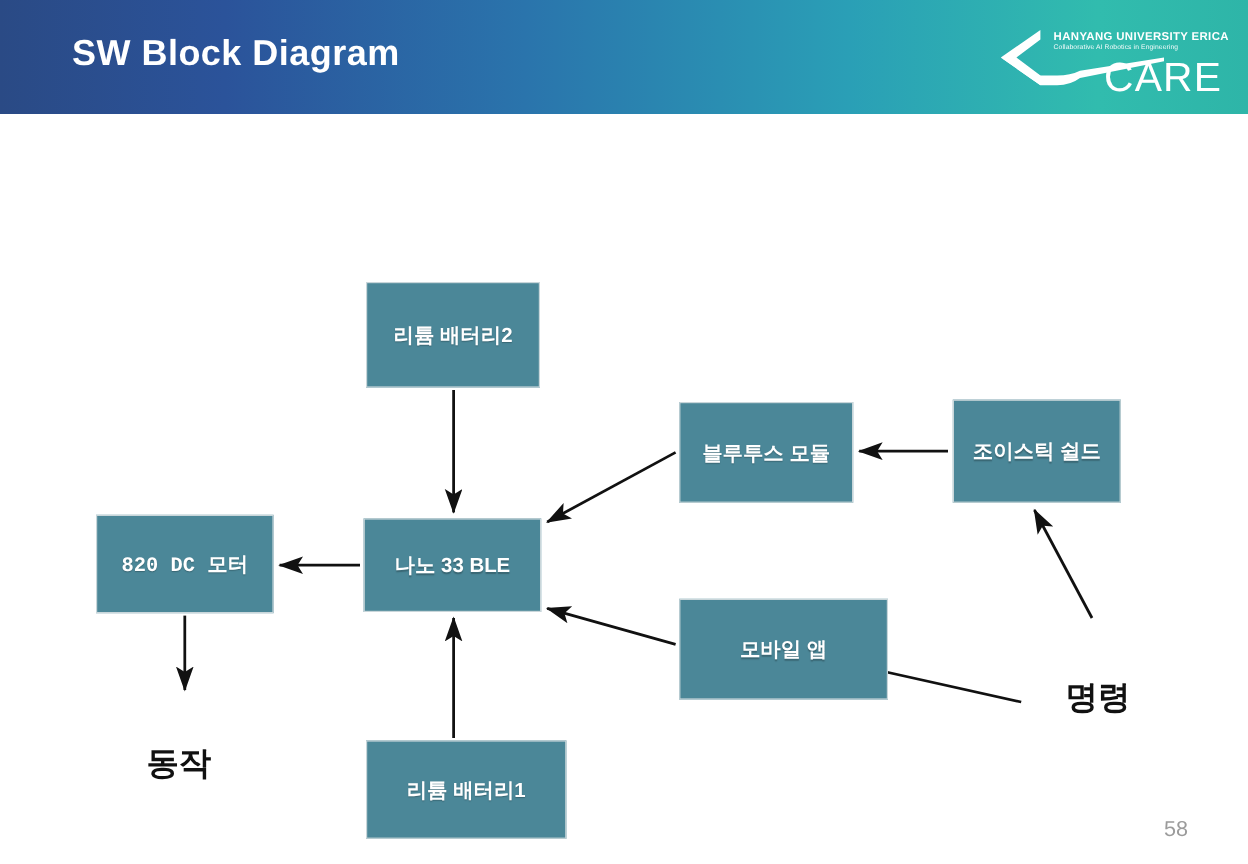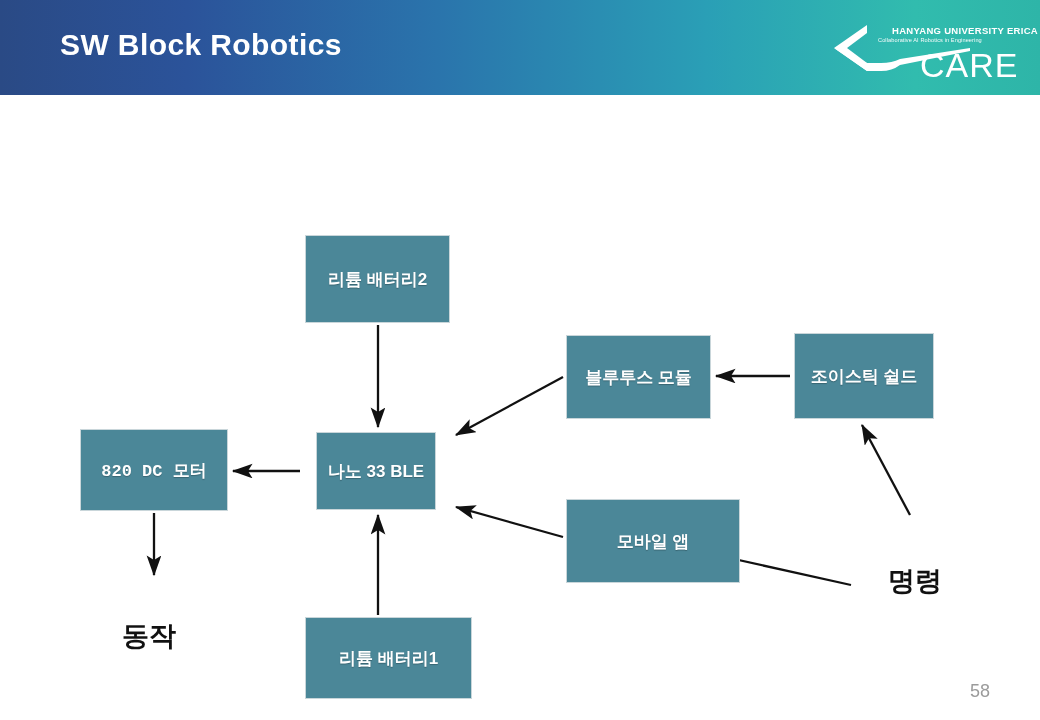--- a/index.html
+++ b/index.html
@@ -17,21 +17,21 @@
   }
   .header-title{
     position:absolute;left:60px;top:28px;
     color:#ffffff;font-size:30px;font-weight:bold;letter-spacing:.4px;
     white-space:nowrap;
   }
   
   .logo{position:absolute;right:45px;top:18px;width:175px;height:62px;}
   .logo svg{display:block;}
   .logo-univ{
-    position:absolute;left:72px;top:7px;
+    position:absolute;left:58px;top:7px;
     color:#ffffff;font-size:9.5px;font-weight:bold;letter-spacing:.3px;
     white-space:nowrap;
   }
   .logo-sub{
     position:absolute;left:58px;top:19px;
     color:#ffffff;font-size:5.6px;letter-spacing:.1px;
     white-space:nowrap;opacity:.95;
   }
   .logo-care{
     position:absolute;left:100px;top:28px;
@@ -57,21 +57,21 @@
   }
   .page-num{
     position:absolute;right:50px;bottom:18px;
     color:#9b9b9b;font-size:18px;
   }
 </style>
 </head>
 <body>
 
 <div class="header">
-  <div class="header-title">SW Block Robotics</div>
+  <div class="header-title">SW Block Diagram</div>
 
   <div class="logo">
     <svg width="175" height="62" viewBox="0 0 175 62">
       <path d="M47 7 L14 30 L47 53 L47 45 L27 30 L47 15 Z" fill="#ffffff"></path>
       <path d="M14 30 L47 53 L61 53 Q72 53 80 47 L150 33 L150 30 L80 41 Q72 45 61 45 L47 45 Z" fill="#ffffff"></path>
     </svg>
     <div class="logo-univ">HANYANG UNIVERSITY ERICA</div>
     <div class="logo-sub">Collaborative AI Robotics in Engineering</div>
     <div class="logo-care">CARE</div>
   </div>
@@ -108,21 +108,21 @@
   </svg>
 
   <div class="node" style="left:305px;top:140px;width:145px;height:88px;">
     <span>리튬 배터리2</span>
   </div>
 
   <div class="node" style="left:80px;top:334px;width:148px;height:82px;font-family:Liberation Mono, monospace;">
     <span>820 DC 모터</span>
   </div>
 
-  <div class="node" style="left:316px;top:337px;width:120px;height:78px;">
+  <div class="node" style="left:303px;top:337px;width:148px;height:78px;">
     <span>나노 33 BLE</span>
   </div>
 
   <div class="node" style="left:566px;top:240px;width:145px;height:84px;">
     <span>블루투스 모듈</span>
   </div>
 
   <div class="node" style="left:794px;top:238px;width:140px;height:86px;">
     <span>조이스틱 쉴드</span>
   </div>

